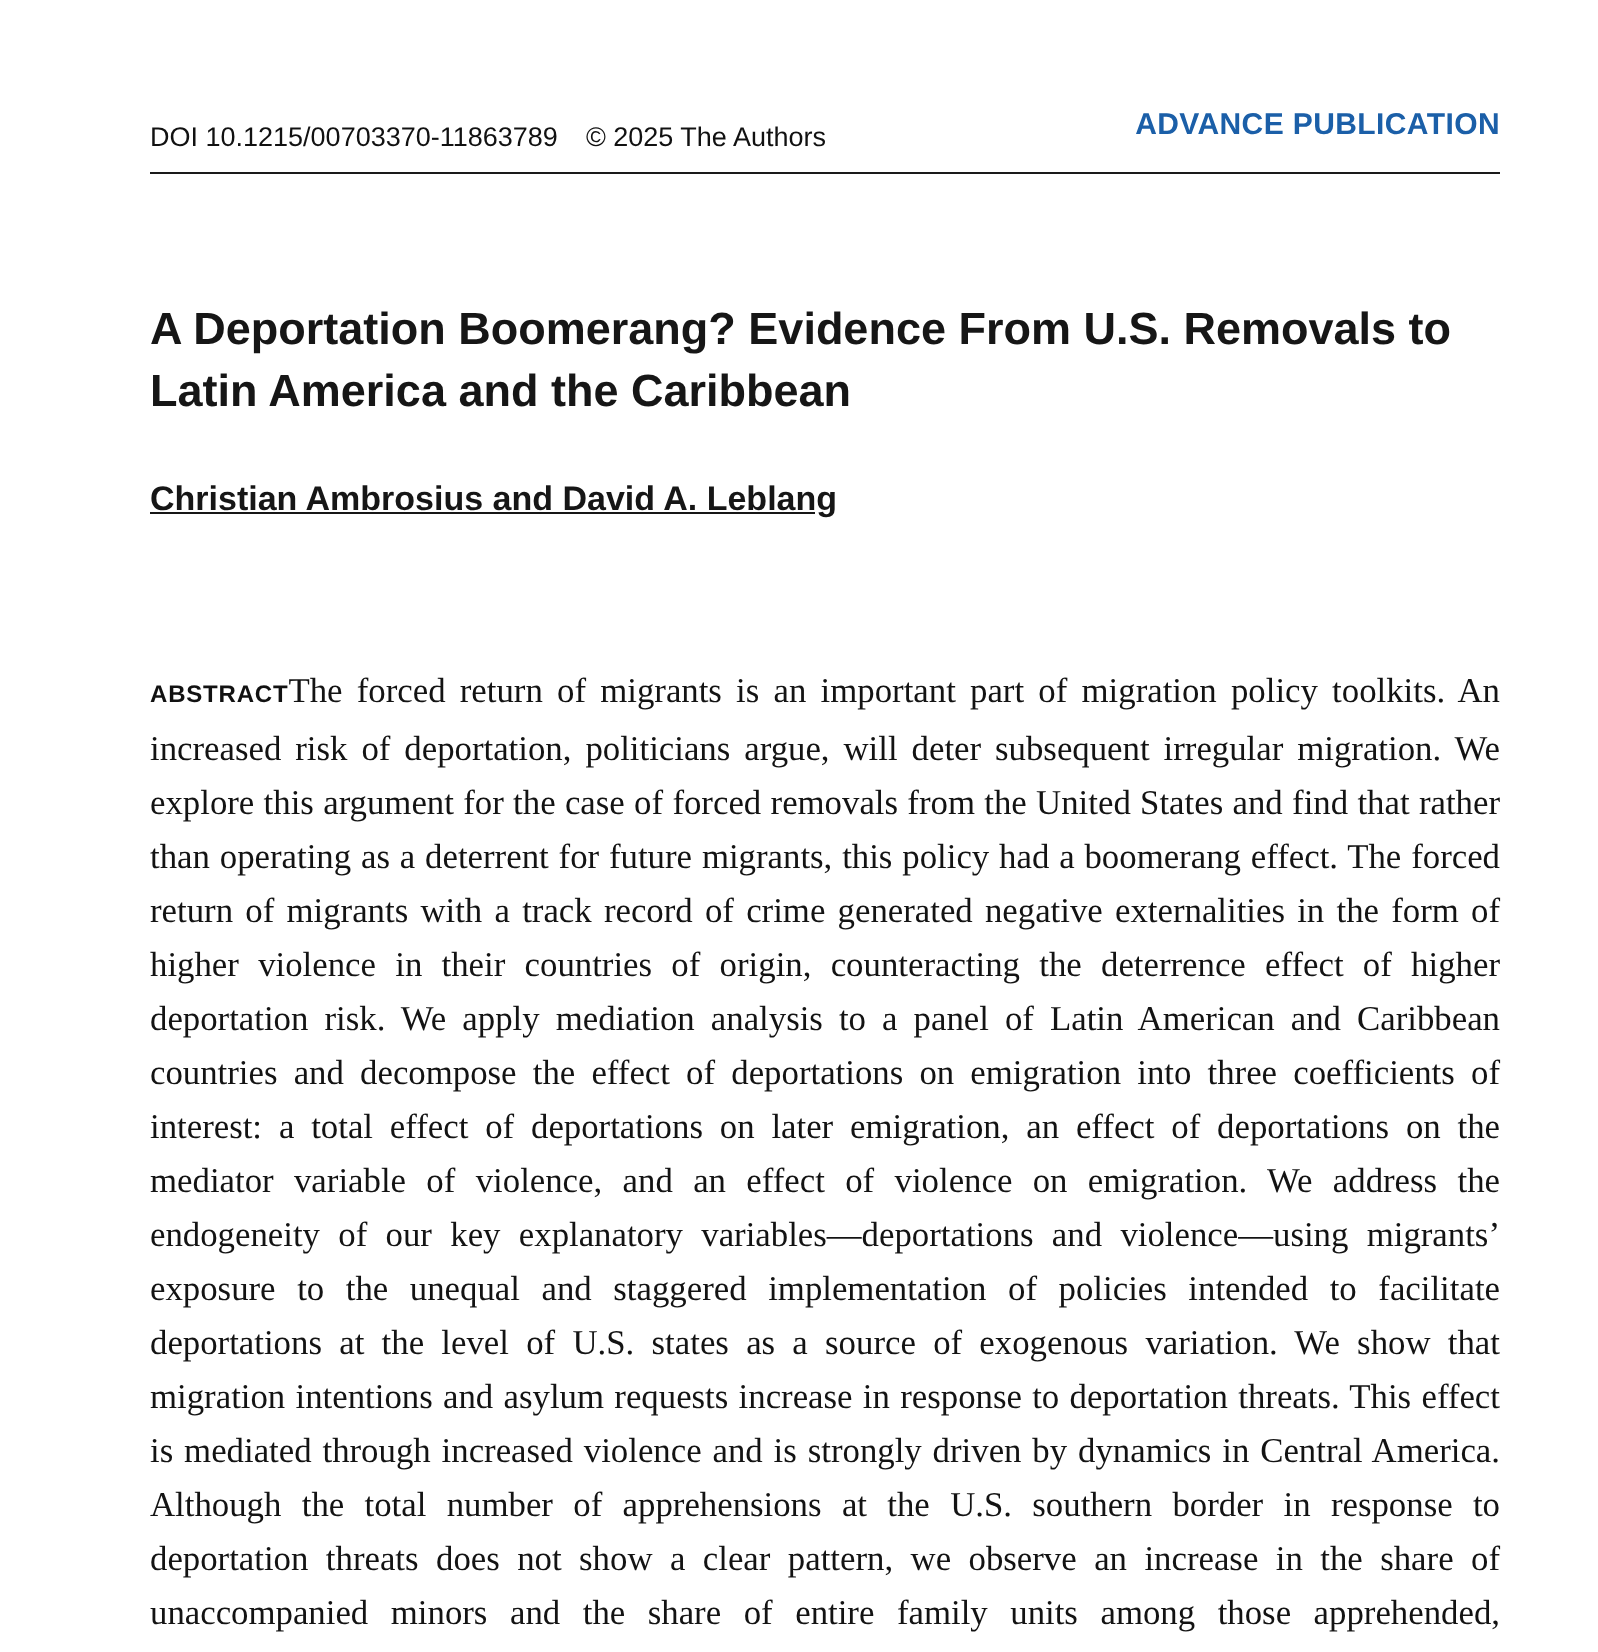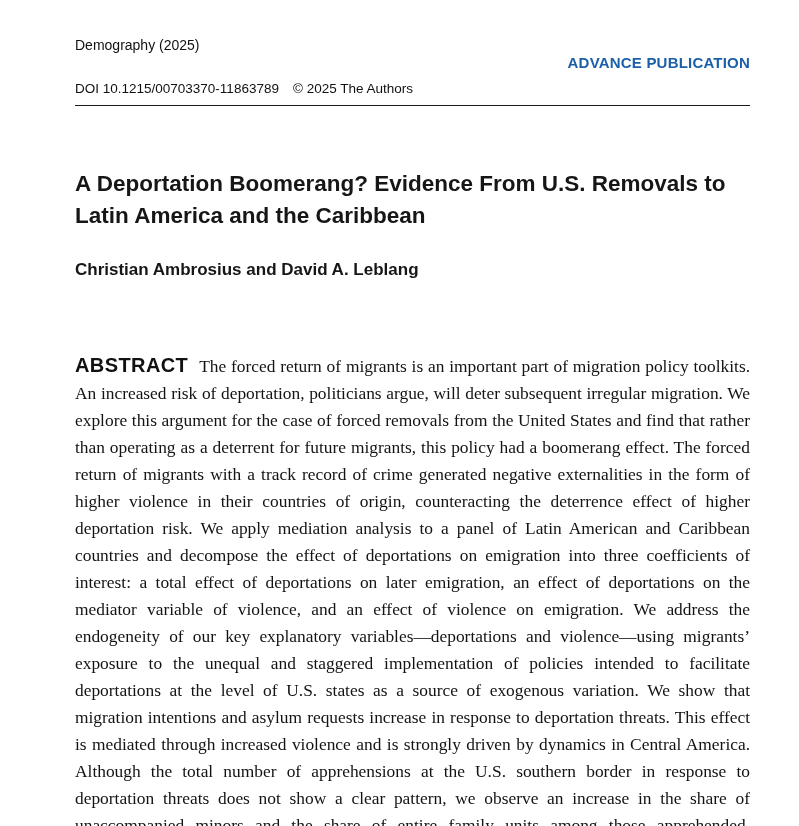--- a/index.html
+++ b/index.html
@@ -51,46 +51,45 @@
     color: #161616;
     margin: 62px 0 0 0;
     max-width: 655px;
   }
   .authors {
     font-family: "Liberation Sans", sans-serif;
     font-size: 17px;
     font-weight: bold;
     color: #161616;
     margin-top: 29px;
+    text-decoration: underline;
   }
   .abstract {
     font-family: "Liberation Serif", serif;
     font-size: 17.4px;
     line-height: 27px;
     text-align: justify;
     color: #131313;
     margin: 72px 0 0 0;
   }
   .abstract-label {
     font-family: "Liberation Sans", sans-serif;
     font-weight: bold;
-    font-size: 20px;
+    font-size: 12px;
     letter-spacing: 0.4px;
-    margin-right: 11px;
     color: #111;
   }
 </style>
 </head>
 <body>
 
 <div class="page">
 
   <header class="header">
     <div class="header-left">
-      <div class="journal-line">Demography (2025)</div>
       <div class="doi-row">
         <span>DOI 10.1215/00703370-11863789</span><span class="copyright">© 2025 The Authors</span>
       </div>
     </div>
     <div class="adv-pub">ADVANCE PUBLICATION</div>
   </header>
 
   <hr class="rule">
 
   <h1 class="title">A Deportation Boomerang? Evidence From U.S. Removals to Latin America and the Caribbean</h1>

